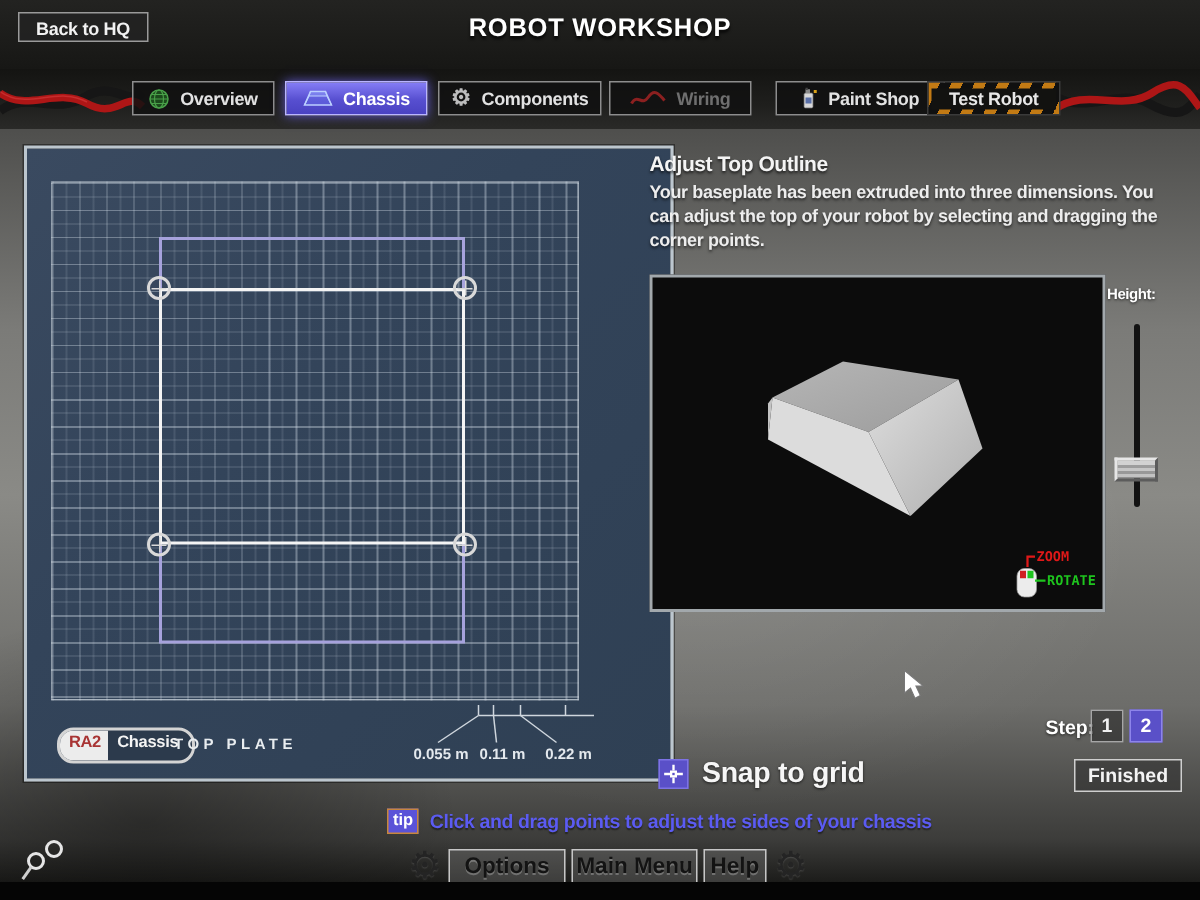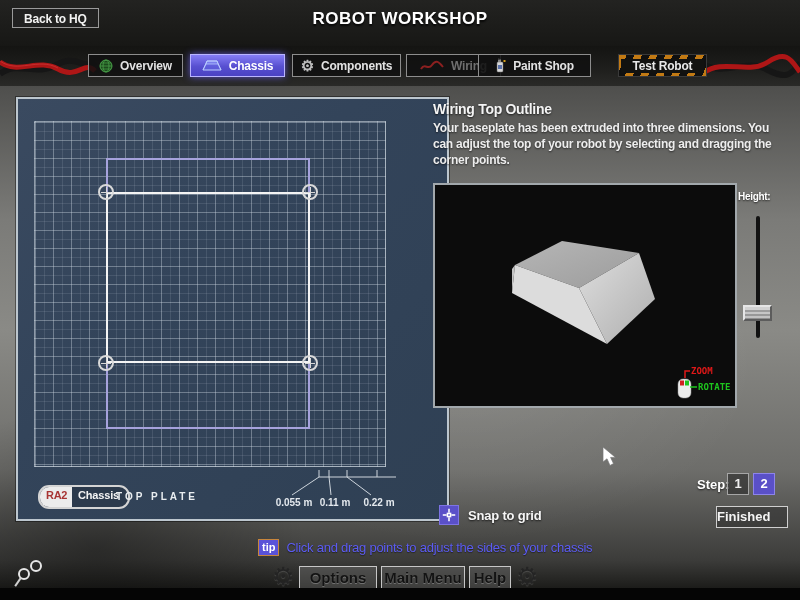--- a/index.html
+++ b/index.html
@@ -78,31 +78,31 @@
   .hslider-thumb{left:743px;top:305px;width:29px;height:16px;box-sizing:border-box;cursor:grab;
     background:linear-gradient(180deg,#d2d2d2 0 3px,#9d9d9d 3px 5px,#c6c6c6 5px 7px,#989898 7px 9px,#c2c2c2 9px 11px,#8f8f8f 11px);
     border:2px solid;border-color:#e6e6e6 #5c5c5c #5c5c5c #e6e6e6;}
   .step-label{left:697px;top:477px;color:#fff;font-size:13px;font-weight:bold;text-shadow:0 1px 2px rgba(0,0,0,.7);}
   .step-btn{width:22px;height:22px;box-sizing:border-box;top:473px;text-align:center;line-height:20px;
     font-size:13px;font-weight:bold;cursor:pointer;}
   .step-1{left:727px;background:rgba(30,30,30,.5);border:1px solid #a6a6a6;color:#f0f0f0;}
   .step-2{left:753px;background:#5a50c8;border:1px solid #8d84ea;color:#fff;}
   .finished-btn{left:716px;top:506px;width:72px;height:22px;box-sizing:border-box;
     background:rgba(40,40,40,.45);border:1px solid #cfcfcf;color:#f4f4f4;
-    font-size:13px;font-weight:bold;line-height:20px;cursor:pointer;}
+    font-size:13px;font-weight:bold;text-align:center;line-height:20px;cursor:pointer;}
   .snap-row{left:439px;top:505px;display:flex;align-items:center;gap:9px;cursor:pointer;}
   .snap-box{width:18px;height:18px;background:#5a50c8;border:1px solid #7d73e4;
     display:flex;align-items:center;justify-content:center;}
-  .snap-label{color:#f6f6f6;font-size:13px;font-weight:bold;letter-spacing:-.2px;text-shadow:0 1px 2px rgba(0,0,0,.7);}
+  .snap-label{color:#f6f6f6;font-size:19px;font-weight:bold;letter-spacing:-.2px;text-shadow:0 1px 2px rgba(0,0,0,.7);}
 
   
   .tip-row{left:258px;top:539px;display:flex;align-items:center;gap:7px;}
   .tip-badge{background:#5a52d8;border:1px solid #c8863c;color:#fff;font-size:11px;
     font-weight:bold;padding:1px 3px;line-height:13px;}
-  .tip-text{color:#5b5bf2;font-size:13px;font-weight:normal;letter-spacing:-.25px;text-shadow:0 1px 1px rgba(0,0,0,.45);}
+  .tip-text{color:#5b5bf2;font-size:13px;font-weight:bold;letter-spacing:-.25px;text-shadow:0 1px 1px rgba(0,0,0,.45);}
   .footer-btn{position:absolute;top:566px;height:23px;box-sizing:border-box;
     background:rgba(150,150,150,.28);border:1px solid #c6c6c6;color:#131313;
     font-size:15px;font-weight:bold;text-align:center;line-height:21px;cursor:pointer;
     text-shadow:0 1px 0 rgba(255,255,255,.25);}
   .footer-gear{position:absolute;top:562px;font-size:25px;color:#242424;
     text-shadow:0 1px 1px rgba(255,255,255,.15);}
   .decor-ring{position:absolute;width:8px;height:8px;border:2px solid #e6e6e6;border-radius:50%;}
   .decor-slash{position:absolute;width:2px;height:10px;background:#cfcfcf;transform:rotate(35deg);}
   .bottom-strip{position:absolute;left:0;top:588px;width:800px;height:12px;background:#050505;}
 </style>
@@ -157,21 +157,21 @@
 
   <div class="tab tab-disabled" style="left:406px;width:95px;">
     <span class="ticon">
       <svg width="24" height="12" viewBox="0 0 24 12">
           <path d="M1,9 C5,2 8,11 12,5 S19,2 23,7" fill="none" stroke="#8c2020" stroke-width="2"></path>
         </svg>
     </span>
     <span>Wiring</span>
   </div>
 
-  <div class="tab" style="left:478px;width:113px;">
+  <div class="tab" style="left:517px;width:113px;">
     <span class="ticon">
       <svg width="11" height="15" viewBox="0 0 11 15">
           <rect x="2" y="4" width="6" height="10" rx="1" fill="#d8d8d8" stroke="#666" stroke-width=".5"></rect>
           <rect x="3" y="1.5" width="3" height="2.5" fill="#8a8a8a"></rect>
           <rect x="3" y="0.5" width="1.5" height="1.5" fill="#444"></rect>
           <rect x="8.5" y="2" width="2" height="2" fill="#d8a018"></rect>
           <rect x="3" y="7" width="4" height="4" fill="#5a70a8"></rect>
         </svg>
     </span>
     <span>Paint Shop</span>
@@ -206,21 +206,21 @@
         <line x1="47" y1="12" x2="20" y2="30"></line>
         <line x1="57" y1="12" x2="59" y2="30"></line>
         <line x1="75" y1="12" x2="99" y2="30"></line>
       </g>
       <text x="22" y="41" text-anchor="middle" font-size="10" font-weight="bold" fill="#e4e9ee">0.055 m</text>
       <text x="63" y="41" text-anchor="middle" font-size="10" font-weight="bold" fill="#e4e9ee">0.11 m</text>
       <text x="107" y="41" text-anchor="middle" font-size="10" font-weight="bold" fill="#e4e9ee">0.22 m</text>
     </svg>
   </div>
 
-  <div class="abs instr-title">Wiring Top Outline</div>
+  <div class="abs instr-title">Adjust Top Outline</div>
   <div class="abs instr-body">Your baseplate has been extruded into three dimensions. You can adjust the top of your robot by selecting and dragging the corner points.</div>
 
   <div class="abs preview">
     <svg width="300" height="221" viewBox="0 0 300 221">
       <defs>
         <linearGradient id="faceR" x1="0" y1="0" x2="1" y2="1">
           <stop offset="0" stop-color="#dedede"></stop>
             <stop offset="1" stop-color="#aeaeae"></stop>
         </linearGradient>
         <linearGradient id="faceT" x1="0" y1="0" x2="1" y2="1">

